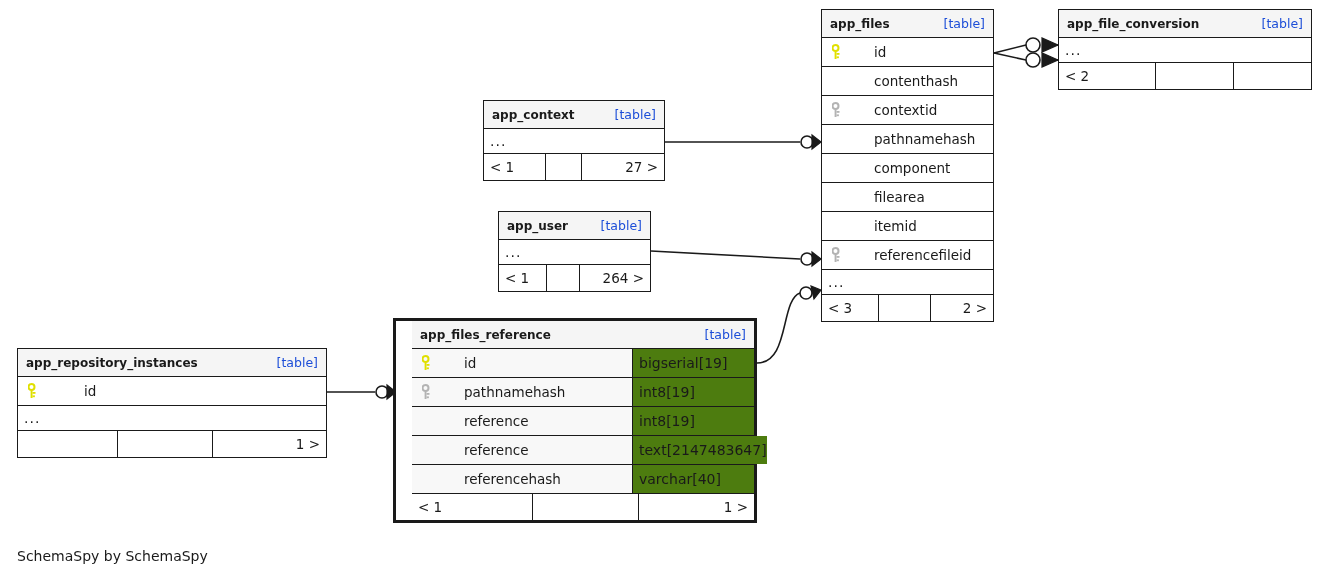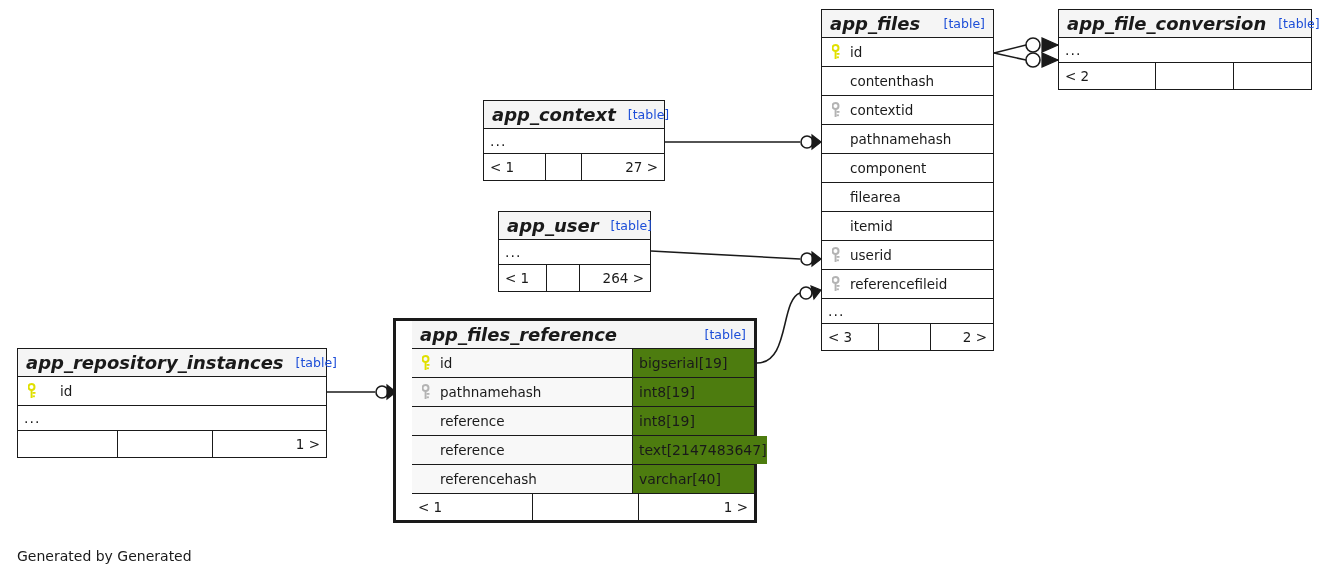--- a/index.html
+++ b/index.html
@@ -42,24 +42,23 @@
     align-items: center;
     justify-content: space-between;
     box-sizing: border-box;
     background: #f5f5f5;
     border-bottom: 1px solid #1a1a1a;
     padding: 0 8px;
     height: 28px;
   }
   .t-title {
     font-weight: bold;
-    font-size: 18px;
+    font-size: 12px;
     letter-spacing: 0px;
     white-space: nowrap;
-    font-style: italic;
   }
   .t-tag {
     font-size: 12.5px;
     color: #1d4ed8;
     padding-left: 12px;
     white-space: nowrap;
   }
   .t-row {
     display: flex;
     box-sizing: border-box;
@@ -72,20 +71,21 @@
     display: flex;
     align-items: center;
     box-sizing: border-box;
     flex: 1 1 auto;
     height: 100%;
     padding-left: 6px;
     background: #f8f8f8;
     font-size: 13.5px;
     white-space: nowrap;
     overflow: hidden;
+    gap: 24px;
   }
   .c-name.plain { background: #ffffff; }
   .c-type {
     display: flex;
     align-items: center;
     box-sizing: border-box;
     height: 100%;
     padding-left: 6px;
     border-left: 1px solid #1a1a1a;
     background: #4d7c0f;
@@ -243,187 +243,174 @@
       </div>
     </div>
 
     <div class="t-row">
       <div class="c-name plain">
         <span class="keyslot"></span>
         <span class="colname">itemid</span>
       </div>
     </div>
 
+
     <div class="t-row">
       <div class="c-name plain">
         <span class="keyslot">
           <svg width="11" height="16" viewBox="0 0 11 16">
               <circle cx="3.5" cy="4" r="3" fill="none" stroke="#b3b3b3" stroke-width="2"></circle>
               <rect x="2.6" y="6" width="1.9" height="9" fill="#b3b3b3"></rect>
               <rect x="4.5" y="9" width="3" height="1.8" fill="#b3b3b3"></rect>
               <rect x="4.5" y="12.4" width="2.4" height="1.8" fill="#b3b3b3"></rect>
             </svg>
         </span>
-        <span class="colname">userid</span>
-      </div>
-    </div>
-
-    <div class="t-row">
-      <div class="c-name plain">
+        <span class="colname">referencefileid</span>
+      </div>
+    </div>
+
+    <div class="ellipsis-row">...</div>
+
+    <div class="t-footer">
+      <div class="f-cell f-left" style="width:33%">&lt; 3</div>
+      <div class="f-cell" style="width:30%"></div>
+      <div class="f-cell f-right" style="width:37%">2 &gt;</div>
+    </div>
+  </div>
+
+  <div class="table-box" style="left:1058px; top:9px; width:254px;">
+    <div class="t-header">
+      <span class="t-title">app_file_conversion</span>
+      <span class="t-tag">[table]</span>
+    </div>
+    <div class="ellipsis-row">...</div>
+    <div class="t-footer">
+      <div class="f-cell f-left" style="width:38%">&lt; 2</div>
+      <div class="f-cell" style="width:31%"></div>
+      <div class="f-cell f-right" style="width:31%"></div>
+    </div>
+  </div>
+
+  <div class="table-box" style="left:483px; top:100px; width:182px;">
+    <div class="t-header">
+      <span class="t-title">app_context</span>
+      <span class="t-tag">[table]</span>
+    </div>
+    <div class="ellipsis-row">...</div>
+    <div class="t-footer">
+      <div class="f-cell f-left" style="width:34%">&lt; 1</div>
+      <div class="f-cell" style="width:20%"></div>
+      <div class="f-cell f-right" style="width:46%">27 &gt;</div>
+    </div>
+  </div>
+
+  <div class="table-box" style="left:498px; top:211px; width:153px;">
+    <div class="t-header">
+      <span class="t-title">app_user</span>
+      <span class="t-tag">[table]</span>
+    </div>
+    <div class="ellipsis-row">...</div>
+    <div class="t-footer">
+      <div class="f-cell f-left" style="width:31%">&lt; 1</div>
+      <div class="f-cell" style="width:22%"></div>
+      <div class="f-cell f-right" style="width:47%">264 &gt;</div>
+    </div>
+  </div>
+
+  <div class="table-box focus" style="left:393px; top:318px; width:364px;">
+    <div class="t-header">
+      <span class="t-title">app_files_reference</span>
+      <span class="t-tag">[table]</span>
+    </div>
+
+    <div class="t-row">
+      <div class="c-name" style="width:220px;flex:0 0 220px">
+        <span class="keyslot">
+          <svg width="11" height="16" viewBox="0 0 11 16">
+              <circle cx="3.5" cy="4" r="3" fill="none" stroke="#e0e000" stroke-width="2"></circle>
+              <rect x="2.6" y="6" width="1.9" height="9" fill="#e0e000"></rect>
+              <rect x="4.5" y="9" width="3" height="1.8" fill="#e0e000"></rect>
+              <rect x="4.5" y="12.4" width="2.4" height="1.8" fill="#e0e000"></rect>
+            </svg>
+        </span>
+        <span class="colname">id</span>
+      </div>
+      <div class="c-type" style="flex:1 1 auto">bigserial[19]</div>
+    </div>
+
+    <div class="t-row">
+      <div class="c-name" style="width:220px;flex:0 0 220px">
         <span class="keyslot">
           <svg width="11" height="16" viewBox="0 0 11 16">
               <circle cx="3.5" cy="4" r="3" fill="none" stroke="#b3b3b3" stroke-width="2"></circle>
               <rect x="2.6" y="6" width="1.9" height="9" fill="#b3b3b3"></rect>
               <rect x="4.5" y="9" width="3" height="1.8" fill="#b3b3b3"></rect>
               <rect x="4.5" y="12.4" width="2.4" height="1.8" fill="#b3b3b3"></rect>
             </svg>
         </span>
-        <span class="colname">referencefileid</span>
-      </div>
-    </div>
-
-    <div class="ellipsis-row">...</div>
-
-    <div class="t-footer">
-      <div class="f-cell f-left" style="width:33%">&lt; 3</div>
-      <div class="f-cell" style="width:30%"></div>
-      <div class="f-cell f-right" style="width:37%">2 &gt;</div>
-    </div>
-  </div>
-
-  <div class="table-box" style="left:1058px; top:9px; width:254px;">
-    <div class="t-header">
-      <span class="t-title">app_file_conversion</span>
-      <span class="t-tag">[table]</span>
-    </div>
-    <div class="ellipsis-row">...</div>
-    <div class="t-footer">
-      <div class="f-cell f-left" style="width:38%">&lt; 2</div>
+        <span class="colname">pathnamehash</span>
+      </div>
+      <div class="c-type" style="flex:1 1 auto">int8[19]</div>
+    </div>
+
+    <div class="t-row">
+      <div class="c-name" style="width:220px;flex:0 0 220px">
+        <span class="keyslot"></span>
+        <span class="colname">reference</span>
+      </div>
+      <div class="c-type" style="flex:1 1 auto">int8[19]</div>
+    </div>
+
+    <div class="t-row">
+      <div class="c-name" style="width:220px;flex:0 0 220px">
+        <span class="keyslot"></span>
+        <span class="colname">reference</span>
+      </div>
+      <div class="c-type" style="flex:1 1 auto">text[2147483647]</div>
+    </div>
+
+    <div class="t-row" style="border-bottom:1px solid #1a1a1a">
+      <div class="c-name" style="width:220px;flex:0 0 220px">
+        <span class="keyslot"></span>
+        <span class="colname">referencehash</span>
+      </div>
+      <div class="c-type" style="flex:1 1 auto">varchar[40]</div>
+    </div>
+
+    <div class="t-footer">
+      <div class="f-cell f-left" style="width:35%">&lt; 1</div>
       <div class="f-cell" style="width:31%"></div>
-      <div class="f-cell f-right" style="width:31%"></div>
-    </div>
-  </div>
-
-  <div class="table-box" style="left:483px; top:100px; width:182px;">
-    <div class="t-header">
-      <span class="t-title">app_context</span>
-      <span class="t-tag">[table]</span>
-    </div>
-    <div class="ellipsis-row">...</div>
-    <div class="t-footer">
-      <div class="f-cell f-left" style="width:34%">&lt; 1</div>
-      <div class="f-cell" style="width:20%"></div>
-      <div class="f-cell f-right" style="width:46%">27 &gt;</div>
-    </div>
-  </div>
-
-  <div class="table-box" style="left:498px; top:211px; width:153px;">
-    <div class="t-header">
-      <span class="t-title">app_user</span>
-      <span class="t-tag">[table]</span>
-    </div>
-    <div class="ellipsis-row">...</div>
-    <div class="t-footer">
-      <div class="f-cell f-left" style="width:31%">&lt; 1</div>
-      <div class="f-cell" style="width:22%"></div>
-      <div class="f-cell f-right" style="width:47%">264 &gt;</div>
-    </div>
-  </div>
-
-  <div class="table-box focus" style="left:393px; top:318px; width:364px;">
-    <div class="t-header">
-      <span class="t-title">app_files_reference</span>
-      <span class="t-tag">[table]</span>
-    </div>
-
-    <div class="t-row">
-      <div class="c-name" style="width:220px;flex:0 0 220px">
+      <div class="f-cell f-right" style="width:34%">1 &gt;</div>
+    </div>
+  </div>
+
+  <div class="table-box" style="left:17px; top:348px; width:310px;">
+    <div class="t-header">
+      <span class="t-title">app_repository_instances</span>
+      <span class="t-tag">[table]</span>
+    </div>
+
+    <div class="t-row">
+      <div class="c-name plain">
         <span class="keyslot">
           <svg width="11" height="16" viewBox="0 0 11 16">
               <circle cx="3.5" cy="4" r="3" fill="none" stroke="#e0e000" stroke-width="2"></circle>
               <rect x="2.6" y="6" width="1.9" height="9" fill="#e0e000"></rect>
               <rect x="4.5" y="9" width="3" height="1.8" fill="#e0e000"></rect>
               <rect x="4.5" y="12.4" width="2.4" height="1.8" fill="#e0e000"></rect>
             </svg>
         </span>
-        <span class="colname">id</span>
-      </div>
-      <div class="c-type" style="flex:1 1 auto">bigserial[19]</div>
-    </div>
-
-    <div class="t-row">
-      <div class="c-name" style="width:220px;flex:0 0 220px">
-        <span class="keyslot">
-          <svg width="11" height="16" viewBox="0 0 11 16">
-              <circle cx="3.5" cy="4" r="3" fill="none" stroke="#b3b3b3" stroke-width="2"></circle>
-              <rect x="2.6" y="6" width="1.9" height="9" fill="#b3b3b3"></rect>
-              <rect x="4.5" y="9" width="3" height="1.8" fill="#b3b3b3"></rect>
-              <rect x="4.5" y="12.4" width="2.4" height="1.8" fill="#b3b3b3"></rect>
-            </svg>
-        </span>
-        <span class="colname">pathnamehash</span>
-      </div>
-      <div class="c-type" style="flex:1 1 auto">int8[19]</div>
-    </div>
-
-    <div class="t-row">
-      <div class="c-name" style="width:220px;flex:0 0 220px">
-        <span class="keyslot"></span>
-        <span class="colname">reference</span>
-      </div>
-      <div class="c-type" style="flex:1 1 auto">int8[19]</div>
-    </div>
-
-    <div class="t-row">
-      <div class="c-name" style="width:220px;flex:0 0 220px">
-        <span class="keyslot"></span>
-        <span class="colname">reference</span>
-      </div>
-      <div class="c-type" style="flex:1 1 auto">text[2147483647]</div>
-    </div>
-
-    <div class="t-row" style="border-bottom:1px solid #1a1a1a">
-      <div class="c-name" style="width:220px;flex:0 0 220px">
-        <span class="keyslot"></span>
-        <span class="colname">referencehash</span>
-      </div>
-      <div class="c-type" style="flex:1 1 auto">varchar[40]</div>
-    </div>
-
-    <div class="t-footer">
-      <div class="f-cell f-left" style="width:35%">&lt; 1</div>
-      <div class="f-cell" style="width:31%"></div>
-      <div class="f-cell f-right" style="width:34%">1 &gt;</div>
-    </div>
-  </div>
-
-  <div class="table-box" style="left:17px; top:348px; width:310px;">
-    <div class="t-header">
-      <span class="t-title">app_repository_instances</span>
-      <span class="t-tag">[table]</span>
-    </div>
-
-    <div class="t-row">
-      <div class="c-name plain">
-        <span class="keyslot">
-          <svg width="11" height="16" viewBox="0 0 11 16">
-              <circle cx="3.5" cy="4" r="3" fill="none" stroke="#e0e000" stroke-width="2"></circle>
-              <rect x="2.6" y="6" width="1.9" height="9" fill="#e0e000"></rect>
-              <rect x="4.5" y="9" width="3" height="1.8" fill="#e0e000"></rect>
-              <rect x="4.5" y="12.4" width="2.4" height="1.8" fill="#e0e000"></rect>
-            </svg>
-        </span>
         <span class="colname" style="padding-left:16px">id</span>
       </div>
     </div>
 
     <div class="ellipsis-row">...</div>
 
     <div class="t-footer">
       <div class="f-cell f-left" style="width:32%"></div>
       <div class="f-cell" style="width:31%"></div>
       <div class="f-cell f-right" style="width:37%">1 &gt;</div>
     </div>
   </div>
 
-  <div class="credit" style="left:17px; top:548px;">Generated by Generated</div>
+  <div class="credit" style="left:17px; top:548px;">SchemaSpy by SchemaSpy</div>
 
 </div>
 
 </body></html>

